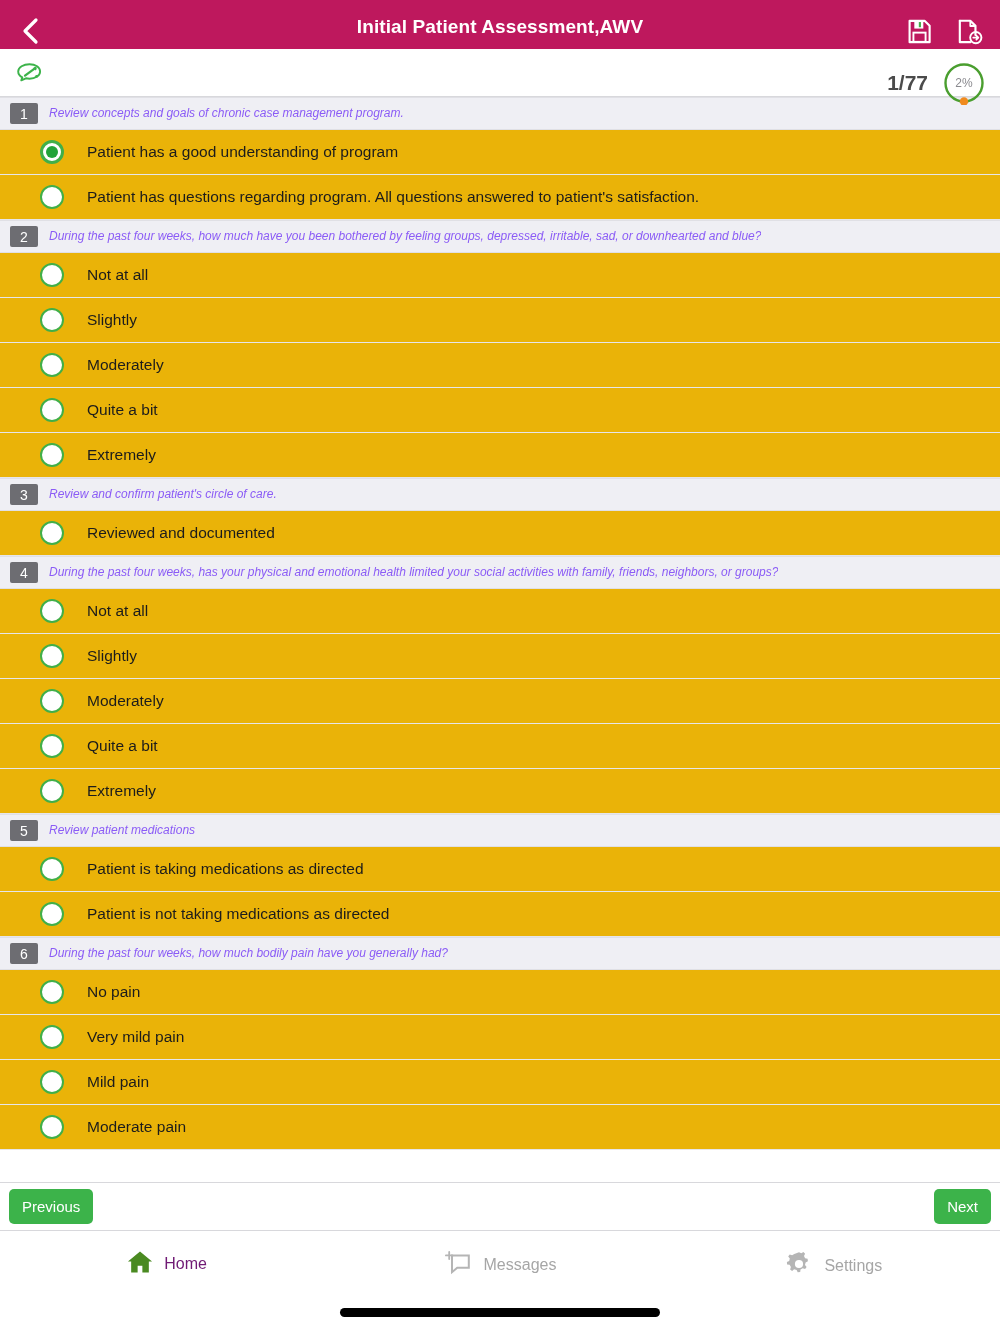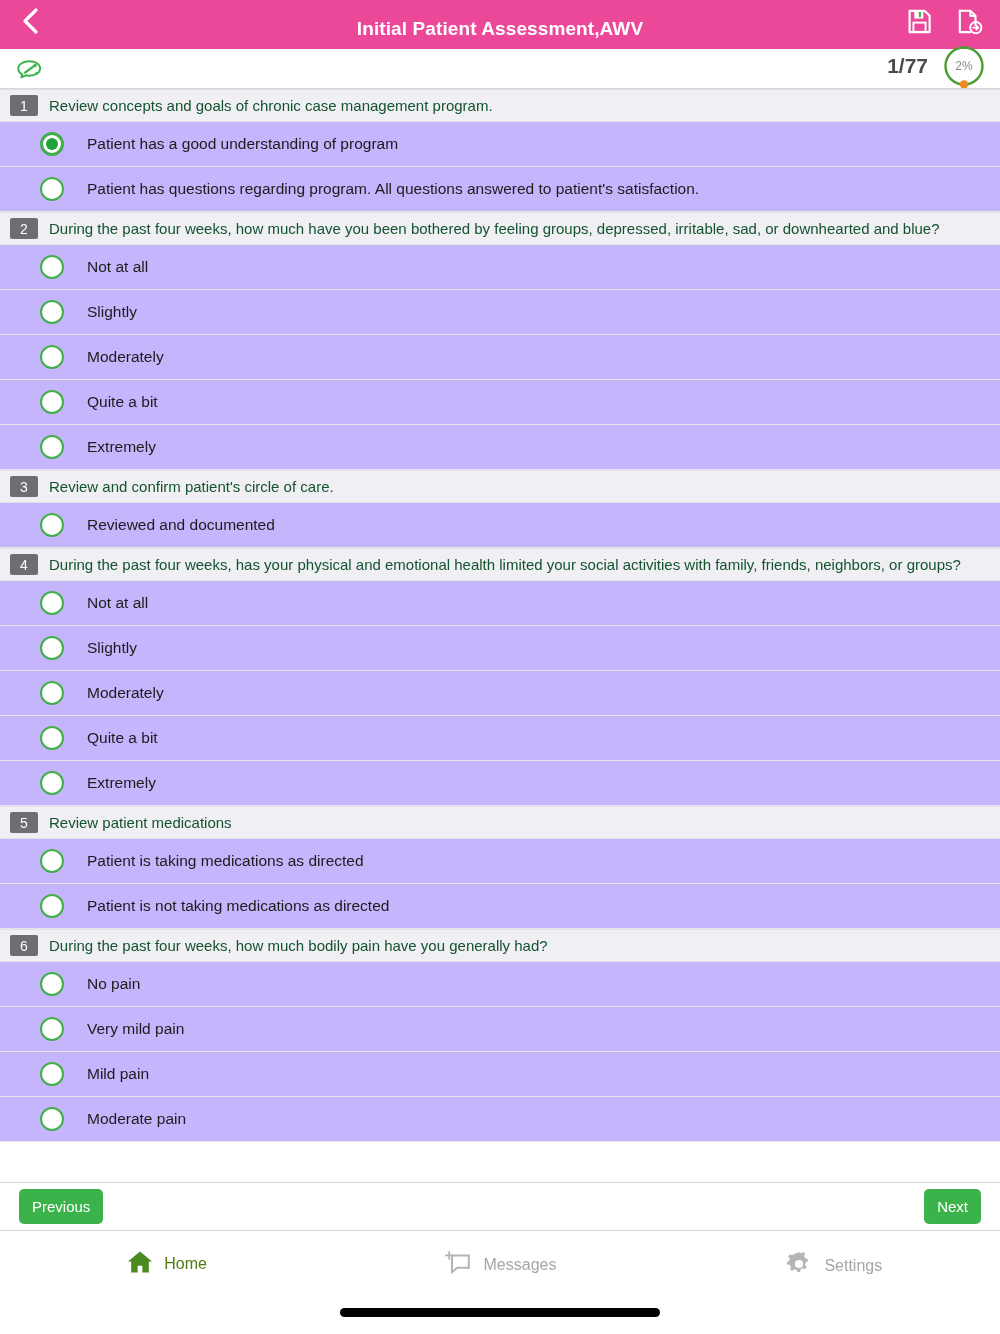--- a/index.html
+++ b/index.html
@@ -15,24 +15,24 @@
     width: 1000px;
     height: 1334px;
     position: relative;
     display: flex;
     flex-direction: column;
   }
 
   
   .appbar {
     height: 49px;
-    background: #ec4899;
-    display: flex;
-    align-items: flex-end;
-    padding: 9px 14px;
+    background: #be185d;
+    display: flex;
+    align-items: flex-start;
+    padding: 16px 14px;
     flex: 0 0 auto;
     position: relative;
   }
   .back-btn {
     width: 34px; height: 34px;
     display: flex; align-items: center; justify-content: center;
     cursor: pointer;
   }
   .appbar-title {
     position: absolute;
@@ -52,26 +52,26 @@
     z-index: 2;
   }
   .appbar-actions .icon-btn {
     width: 34px; height: 34px;
     display: flex; align-items: center; justify-content: center;
     cursor: pointer;
   }
 
   
   .subbar {
-    height: 40px;
+    height: 48px;
     background: #ffffff;
     border-bottom: 1px solid #d8d8dc;
     display: flex;
-    align-items: flex-end;
-    padding: 0 14px;
+    align-items: flex-start;
+    padding: 12px 14px;
     flex: 0 0 auto;
   }
   .note-icon { width: 34px; height: 30px; display:flex; align-items:center; cursor:pointer;}
   .subbar-right {
     margin-left: auto;
     display: flex;
     align-items: center;
     gap: 14px;
   }
   .page-counter {
@@ -115,32 +115,33 @@
     height: 21px;
     background: #6d6d72;
     color: #ffffff;
     font-size: 14px;
     border-radius: 2px;
     margin-right: 11px;
     flex: 0 0 auto;
     padding: 0 5px;
   }
   .q-text {
-    font-size: 15px;
-    color: #14532d;
+    font-size: 12px;
+    color: #8b5cf6;
     line-height: 1.2;
     white-space: nowrap;
     overflow: hidden;
+    font-style: italic;
   }
   .opt-row {
     height: 45px;
     display: flex;
     align-items: center;
     border-bottom: 1px solid #e6e6ea;
-    background: #c4b5fd;
+    background: #eab308;
     padding-left: 40px;
     cursor: pointer;
   }
   .radio {
     width: 24px; height: 24px;
     border: 2px solid #41af48;
     border-radius: 50%;
     flex: 0 0 auto;
     display: flex;
     align-items: center;
@@ -166,21 +167,21 @@
     position: absolute;
     left: 0; right: 0;
     bottom: 103px;
     height: 49px;
     background: #ffffff;
     border-top: 1px solid #d8d8dc;
     border-bottom: 1px solid #d8d8dc;
     display: flex;
     align-items: center;
     justify-content: space-between;
-    padding: 0 19px;
+    padding: 0 9px;
     z-index: 5;
   }
   .nav-btn {
     background: #3cb34a;
     color: #ffffff;
     font-size: 15px;
     border: none;
     border-radius: 5px;
     padding: 9px 13px;
     cursor: pointer;
@@ -204,21 +205,21 @@
     display: flex;
     align-items: center;
     justify-content: center;
     gap: 10px;
     cursor: pointer;
   }
   .tab .tab-label {
     font-size: 16px;
     color: #a6a6a6;
   }
-  .tab.active .tab-label { color: #4d7c0f; }
+  .tab.active .tab-label { color: #701a75; }
   .home-indicator {
     position: absolute;
     bottom: 17px;
     left: 50%;
     transform: translateX(-50%);
     width: 320px;
     height: 9px;
     background: #000000;
     border-radius: 5px;
   }

